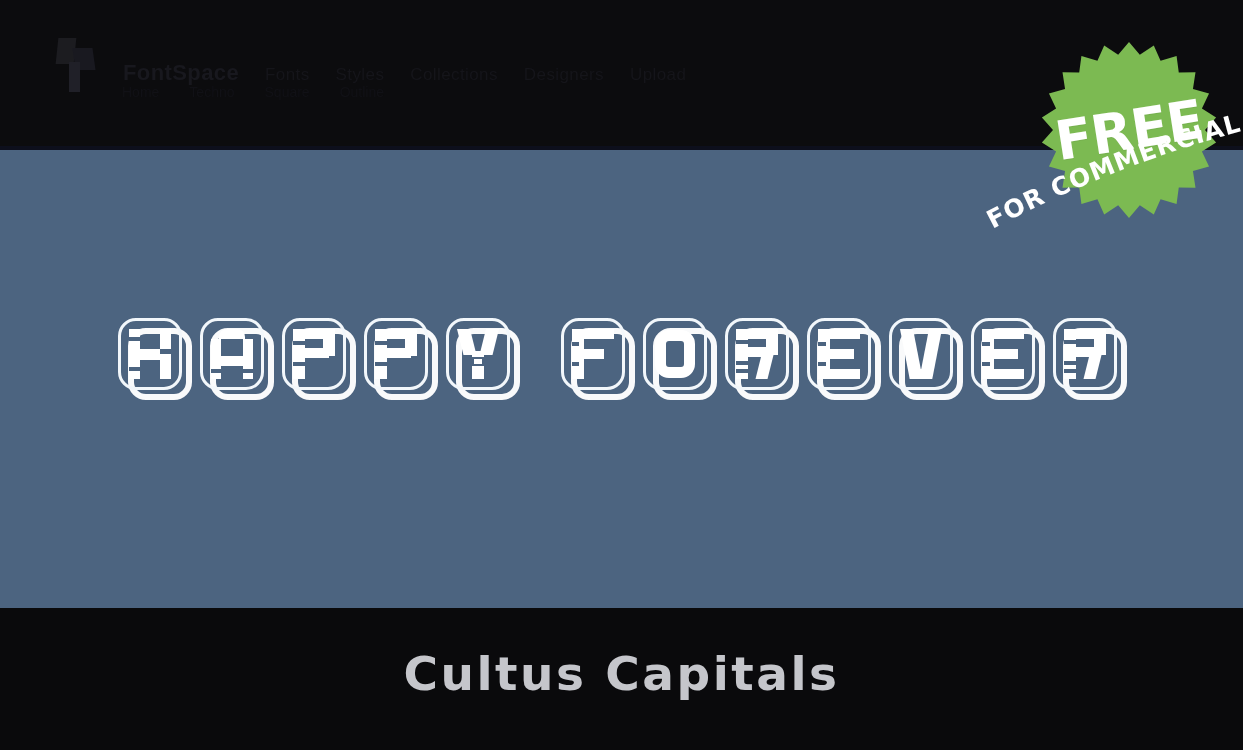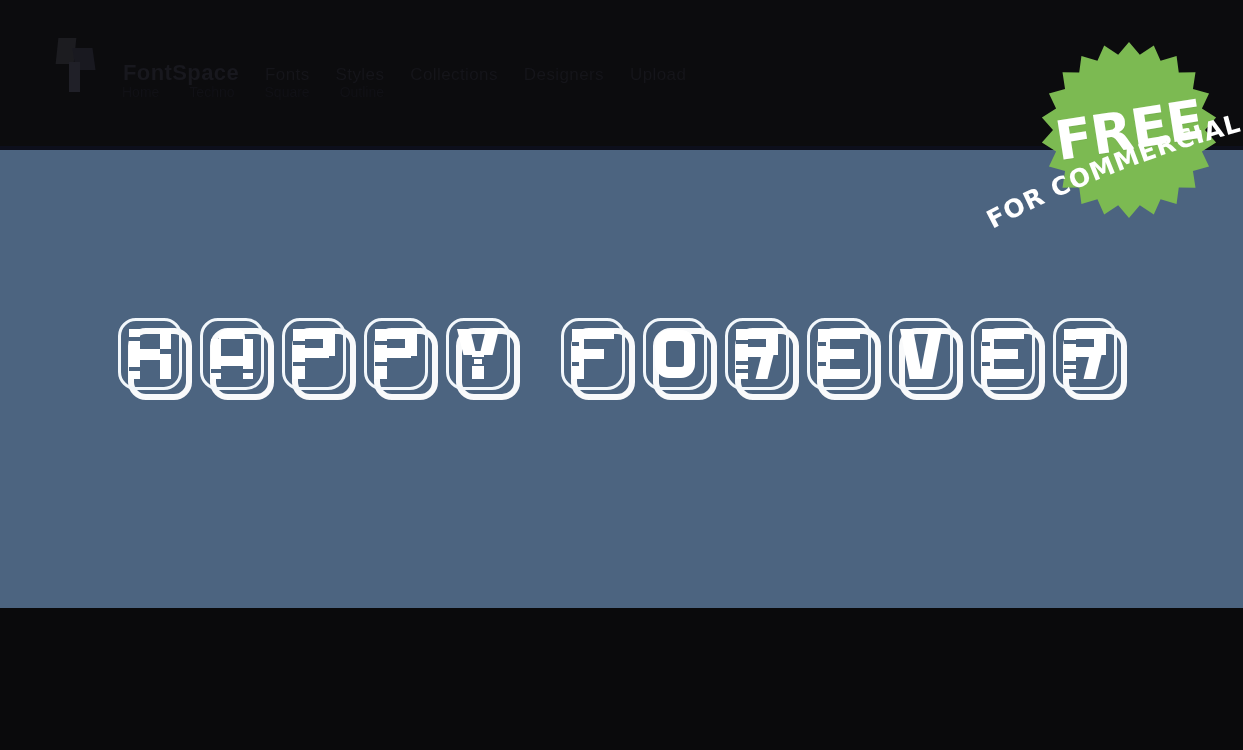--- a/index.html
+++ b/index.html
@@ -470,20 +470,23 @@
           <div class="leg"></div>
             <div class="n1"></div>
             <div class="n2"></div>
             <div class="n3"></div>
         </div>
       </div>
 
     </div>
   </div>
 
+  <div class="footer">
+    <div class="font-name">Cultus Capitals</div>
+  </div>
 
   <div class="badge">
     <svg width="176" height="176" viewBox="0 0 176 176">
       <polygon id="burst" points="88.00,0.00 98.82,12.77 112.79,3.56 119.57,18.87 135.58,13.97 137.77,30.56 154.51,30.37 151.94,46.91 168.05,51.44 160.92,66.59 175.10,75.48 164.00,88.00 175.10,100.52 160.92,109.41 168.05,124.56 151.94,129.09 154.51,145.63 137.77,145.44 135.58,162.03 119.57,157.13 112.79,172.44 98.82,163.23 88.00,176.00 77.18,163.23 63.21,172.44 56.43,157.13 40.42,162.03 38.23,145.44 21.49,145.63 24.06,129.09 7.95,124.56 15.08,109.41 0.90,100.52 12.00,88.00 0.90,75.48 15.08,66.59 7.95,51.44 24.06,46.91 21.49,30.37 38.23,30.56 40.42,13.97 56.43,18.87 63.21,3.56 77.18,12.77" fill="#7cba52"></polygon>
     </svg>
     <div class="badge-free">
       <span>FREE</span>
     </div>
     <svg class="badge-sub" viewBox="0 0 310 160">
       <defs>

